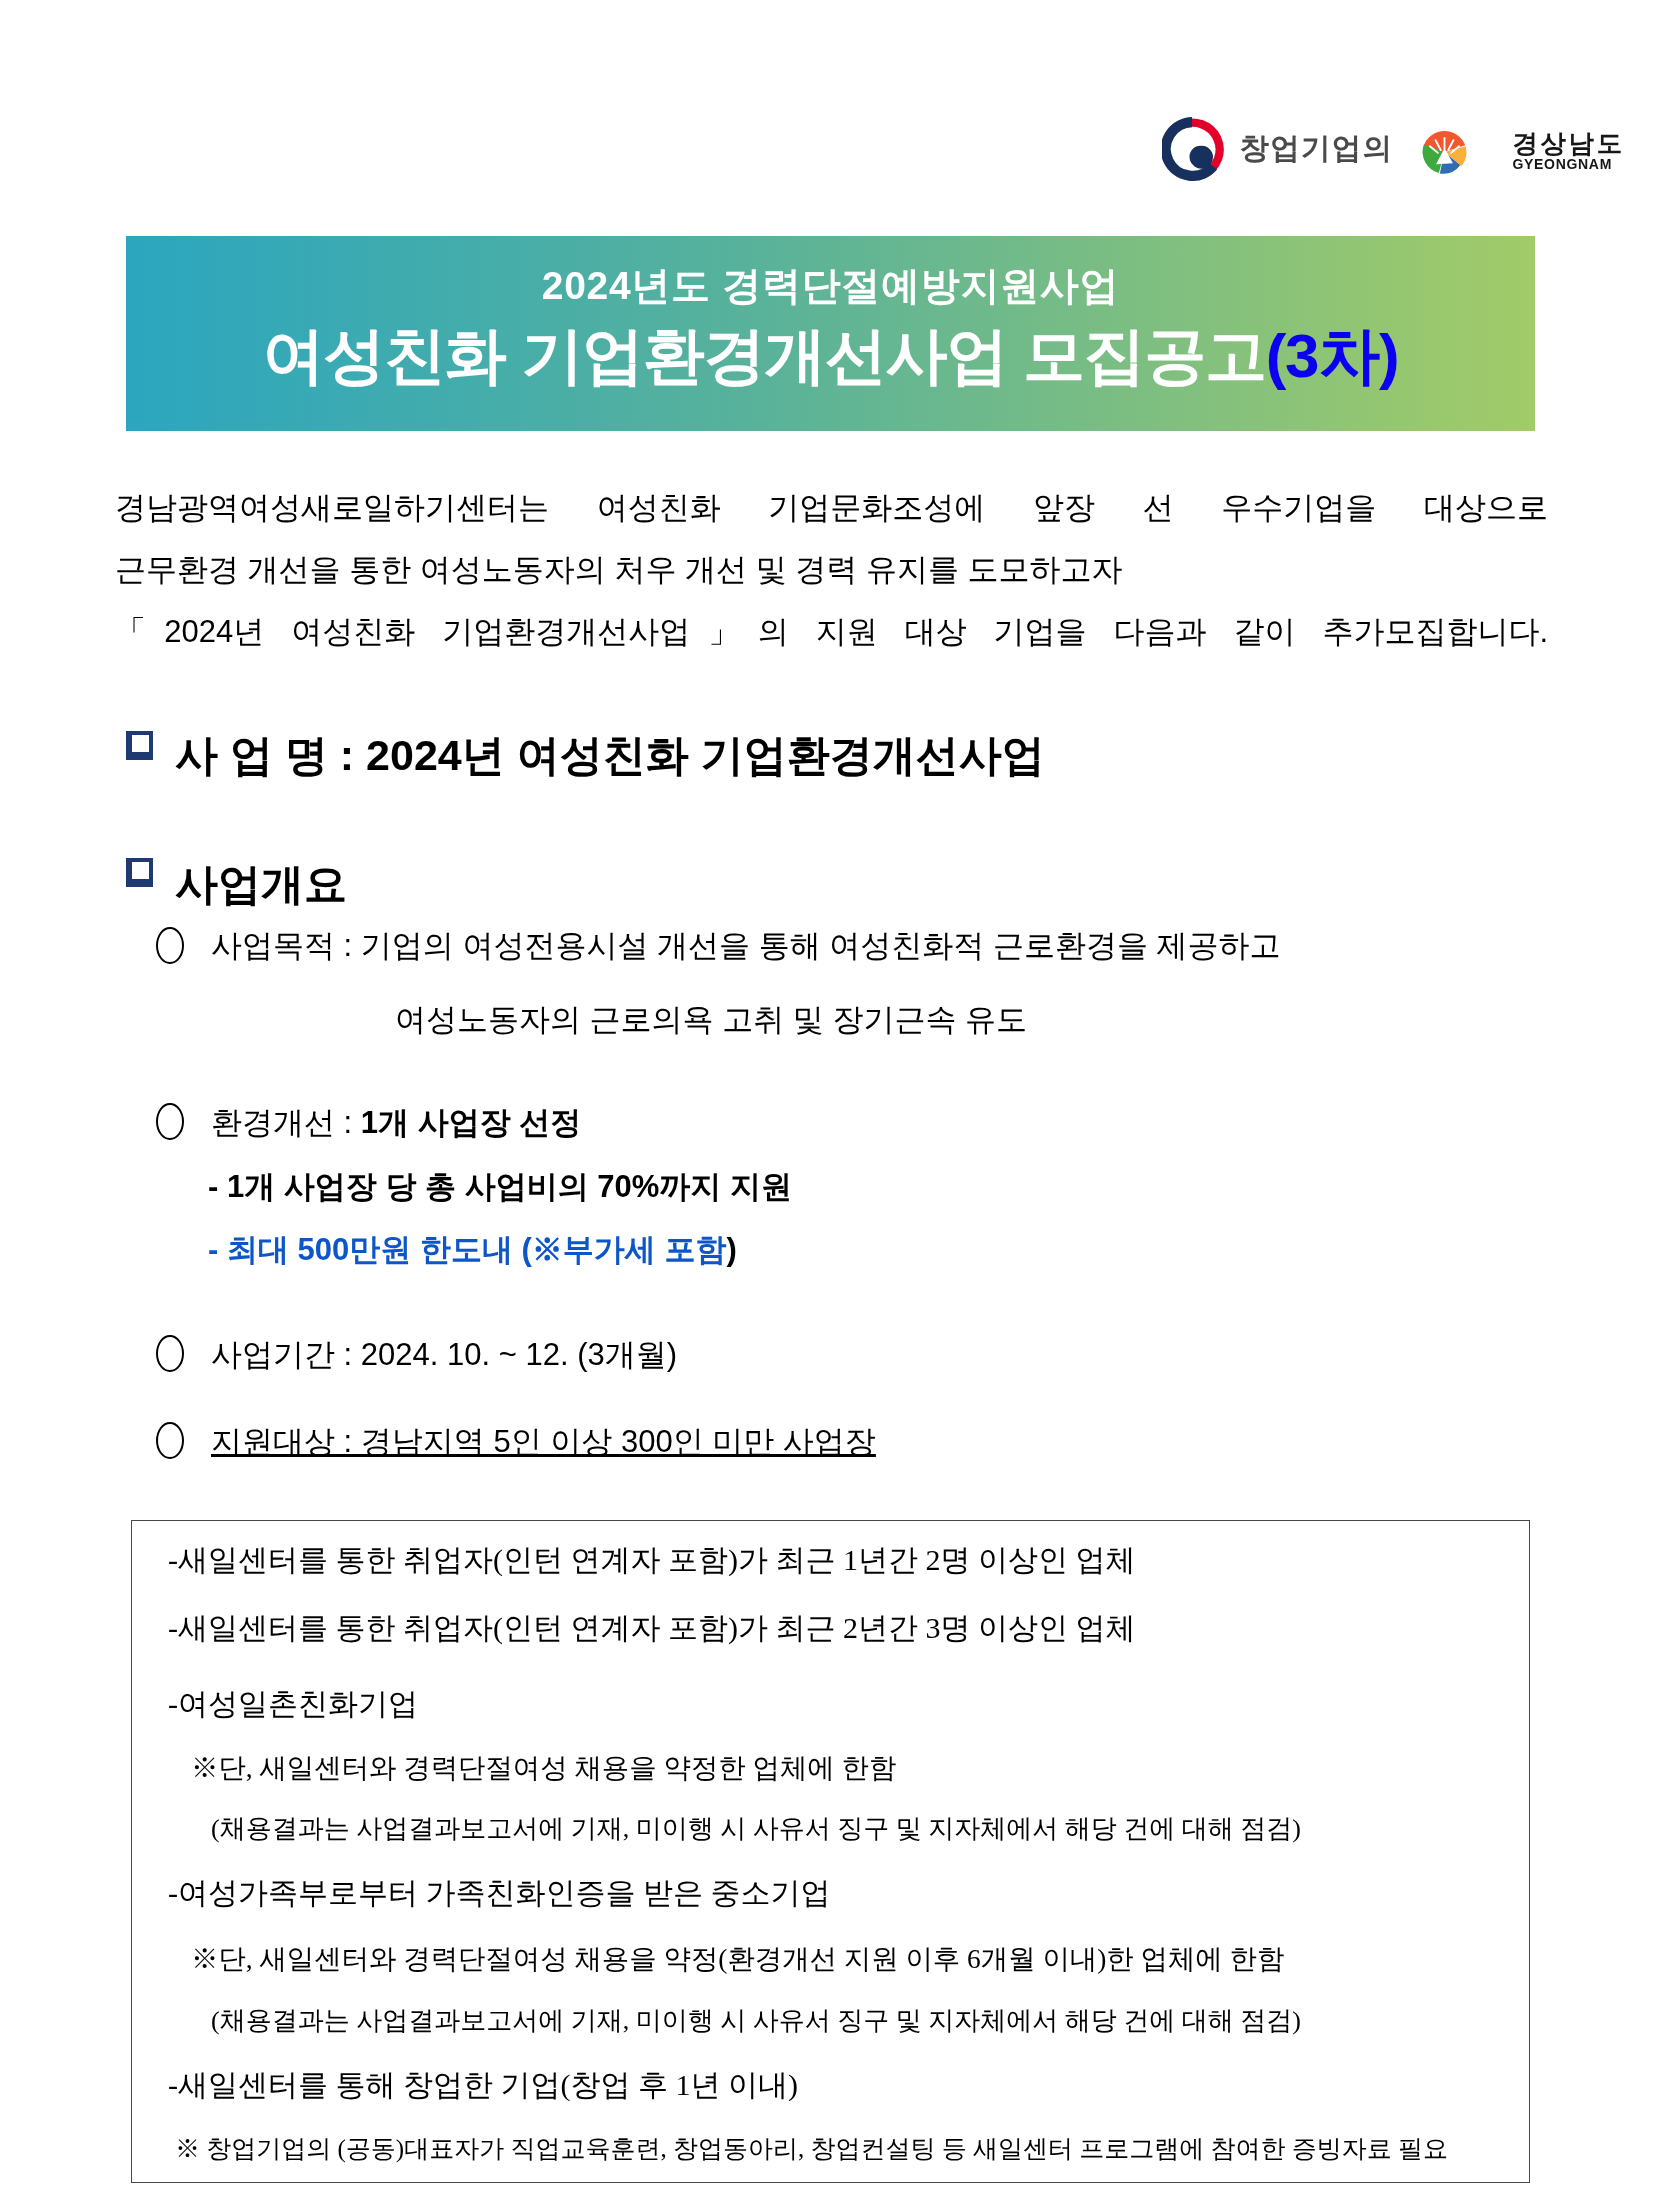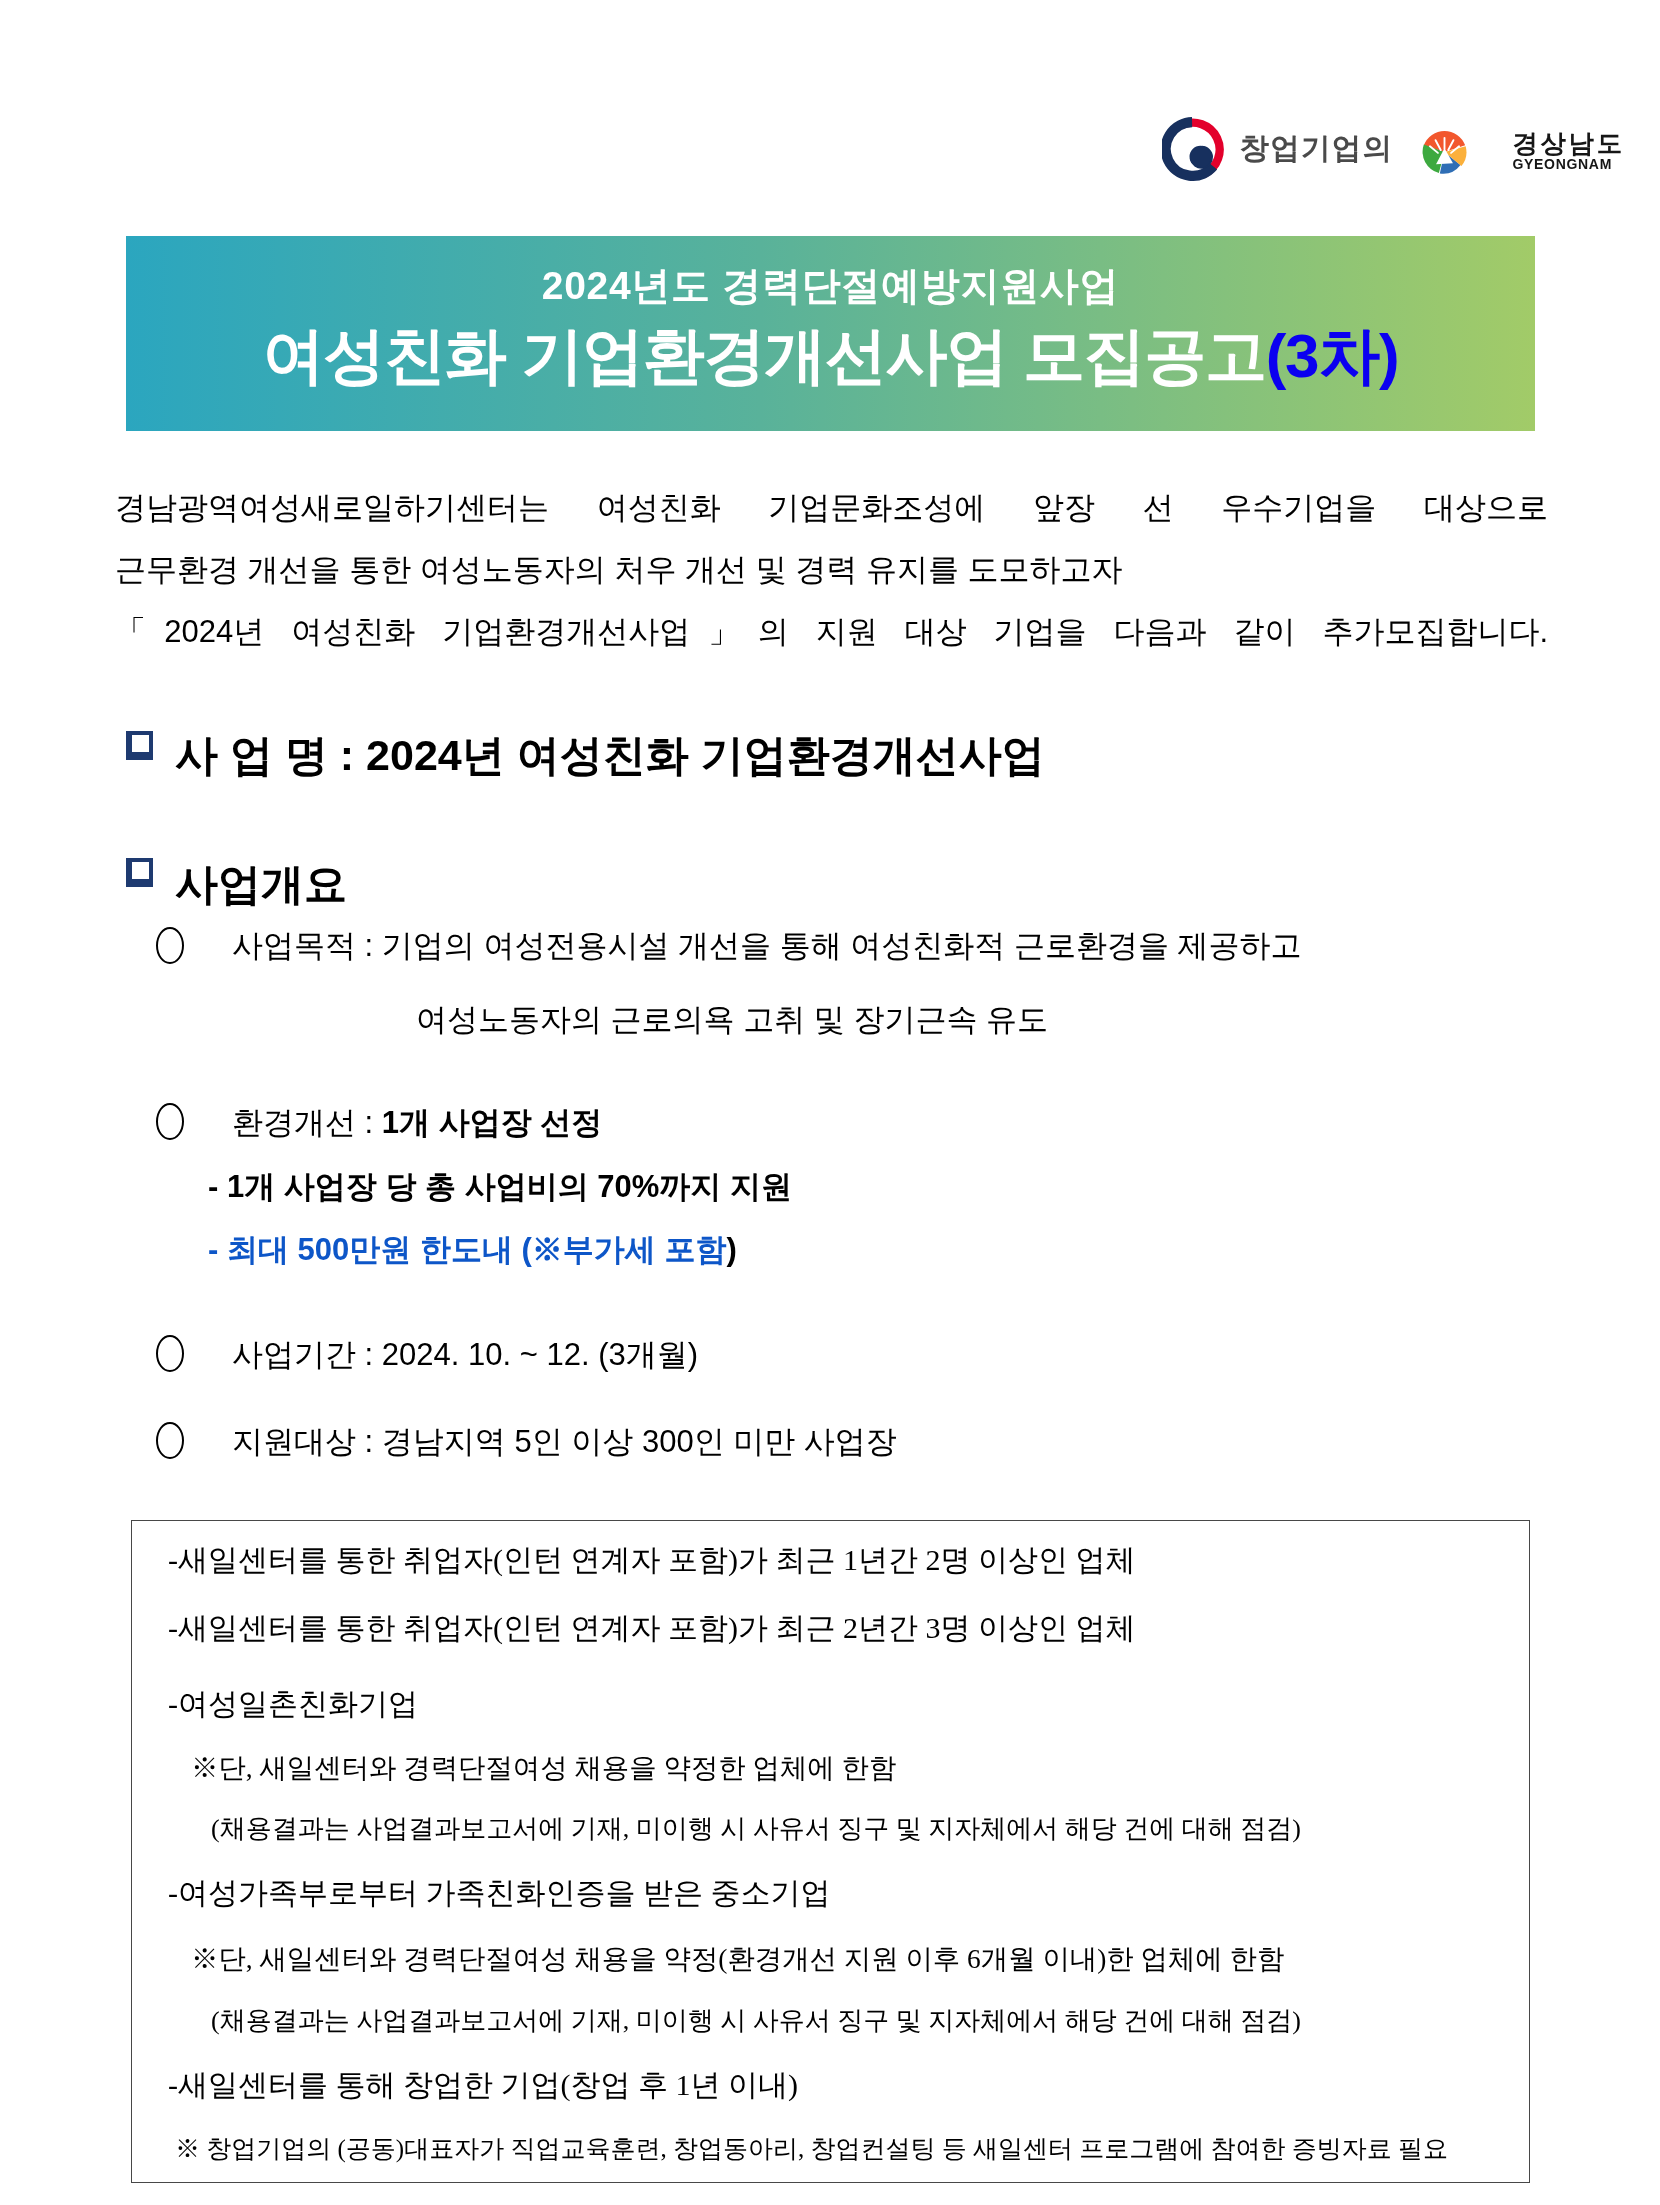--- a/index.html
+++ b/index.html
@@ -44,21 +44,21 @@
   .intro{position:absolute;left:115px;top:477px;width:1433px;
     font-size:31px;font-weight:500;line-height:62px;color:#000;}
   .intro .jl{text-align:justify;text-align-last:justify;}
 
   
   .chk{position:absolute;width:16.7px;height:17.4px;background:#fff;
     border:4px solid #1e3a70;border-left-width:6px;border-bottom-width:8px;}
   .cir{position:absolute;width:24px;height:33px;border:2.7px solid #000;border-radius:50%;background:#fff;}
 
   .h1{position:absolute;font-size:43px;font-weight:700;color:#000;white-space:nowrap;}
-  .li{position:absolute;font-size:31px;color:#000;white-space:nowrap;margin-left:21px;}
+  .li{position:absolute;font-size:31px;color:#000;white-space:nowrap;}
   .li b{font-weight:700;}
   .sub-dash{position:absolute;font-size:31px;font-weight:700;color:#000;white-space:nowrap;}
   .blue{color:#0d56c8;}
 
   
   .box{position:absolute;left:131px;top:1520px;width:1397px;height:661px;
     border:1.3px solid #474747;background:#fff;
     font-family:"Liberation Serif", serif;}
   .bx{position:absolute;white-space:nowrap;color:#000;}
   .bx.dash{left:36px;font-size:30px;}
@@ -133,21 +133,21 @@
   </div>
   <div class="sub-dash" style="left:208px;top:1166px;">- 1개 사업장 당 총 사업비의 70%까지 지원</div>
   <div class="sub-dash" style="left:208px;top:1229px;">
     <span class="blue">- 최대 500만원 한도내 (※부가세 포함</span><span>)</span>
   </div>
 
   <span class="cir" style="left:156px;top:1335px;"></span>
   <div class="li" style="left:211px;top:1334px;">사업기간 : 2024. 10. ~ 12. (3개월)</div>
 
   <span class="cir" style="left:156px;top:1422px;"></span>
-  <div class="li" style="left:211px;top:1421px;">지원대상 : 경남지역 5인 이상 300인 미만 사업장</div>
+  <div class="li" style="left:211px;top:1421px;text-decoration:underline;">지원대상 : 경남지역 5인 이상 300인 미만 사업장</div>
 
   <div class="box">
     <div class="bx dash" style="top:19px;">-새일센터를 통한 취업자(인턴 연계자 포함)가 최근 1년간 2명 이상인 업체</div>
     <div class="bx dash" style="top:87px;">-새일센터를 통한 취업자(인턴 연계자 포함)가 최근 2년간 3명 이상인 업체</div>
     <div class="bx dash" style="top:163px;">-여성일촌친화기업</div>
     <div class="bx note" style="top:229px;">※단, 새일센터와 경력단절여성 채용을 약정한 업체에 한함</div>
     <div class="bx paren" style="top:290px;">(채용결과는 사업결과보고서에 기재, 미이행 시 사유서 징구 및 지자체에서 해당 건에 대해 점검)</div>
     <div class="bx dash" style="top:352px;">-여성가족부로부터 가족친화인증을 받은 중소기업</div>
     <div class="bx note" style="top:420px;">※단, 새일센터와 경력단절여성 채용을 약정(환경개선 지원 이후 6개월 이내)한 업체에 한함</div>
     <div class="bx paren" style="top:482px;">(채용결과는 사업결과보고서에 기재, 미이행 시 사유서 징구 및 지자체에서 해당 건에 대해 점검)</div>

